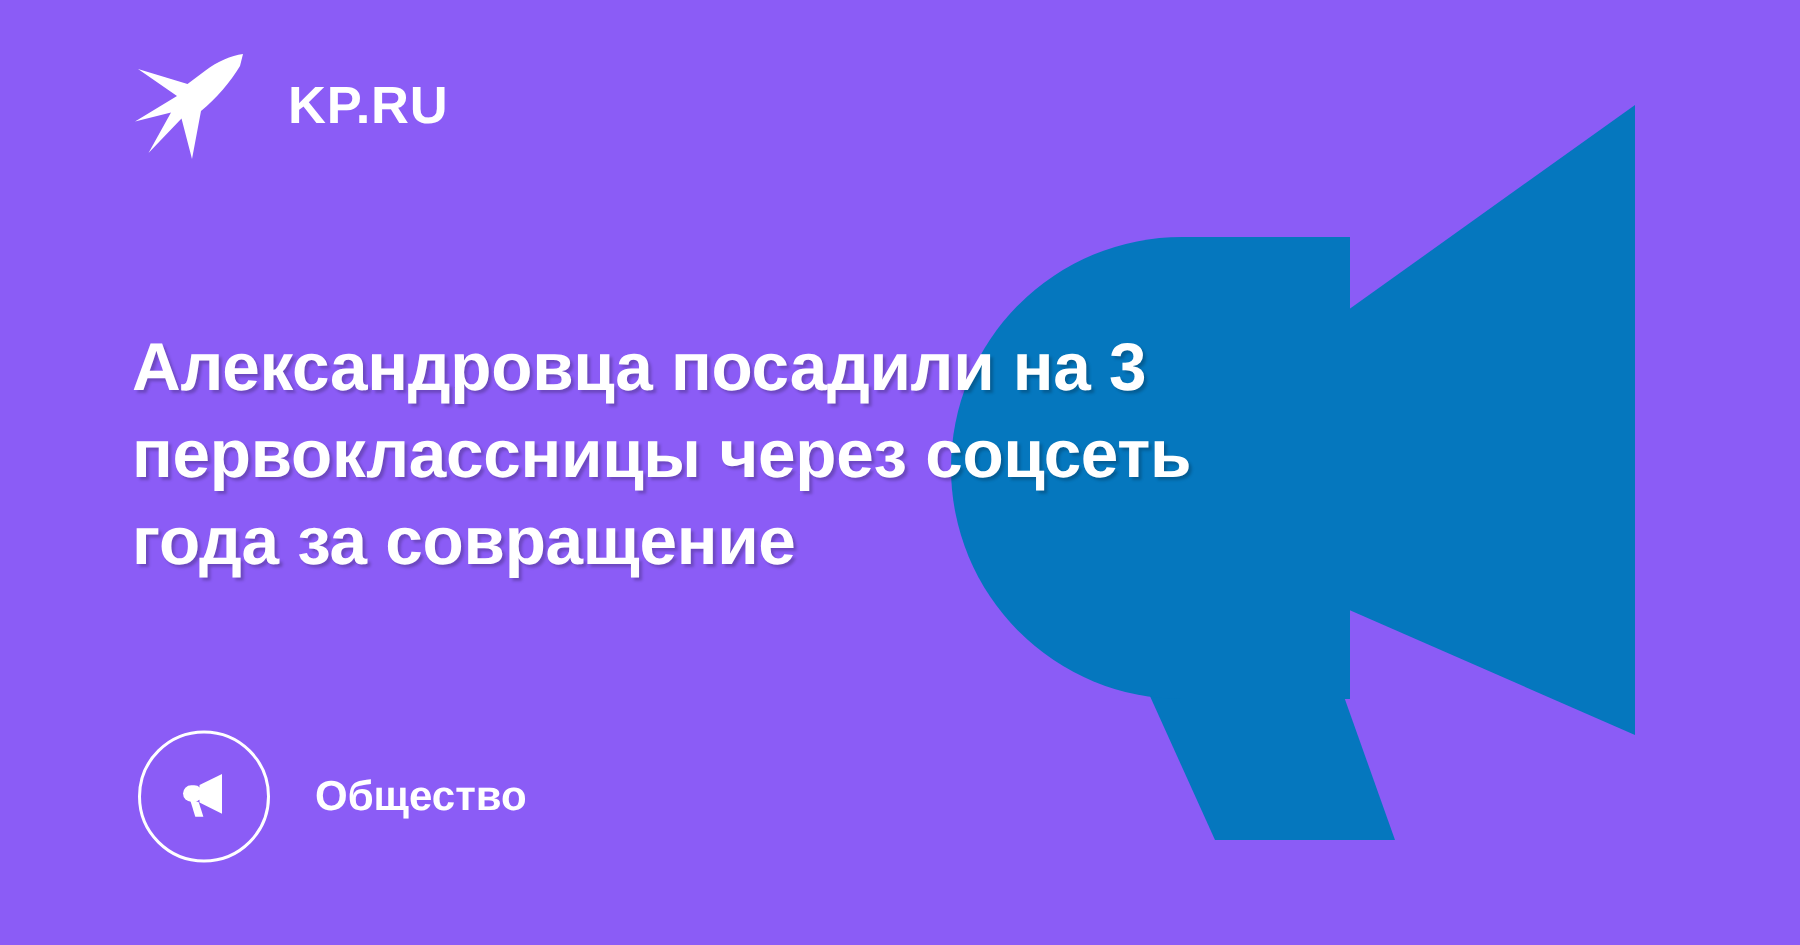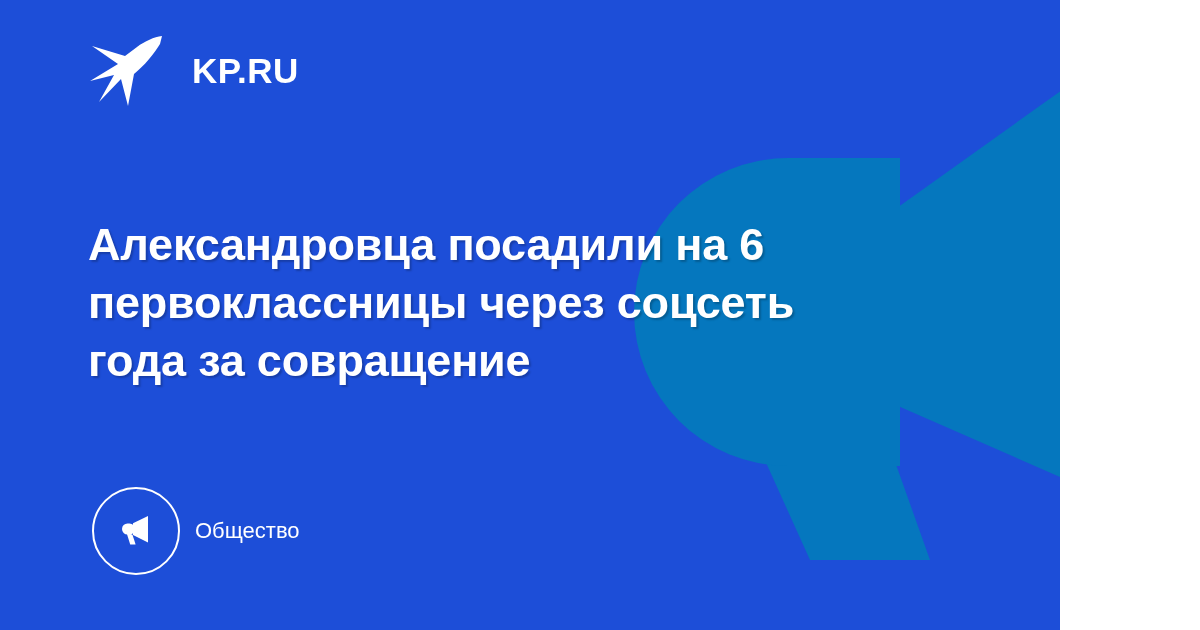--- a/index.html
+++ b/index.html
@@ -7,24 +7,24 @@
     margin: 0;
     padding: 0;
     background: #ffffff;
   }
   body {
     font-family: "Liberation Sans", "DejaVu Sans", sans-serif;
   }
 
   .card {
     position: relative;
-    width: 1060px;
+    width: 1200px;
     height: 630px;
     overflow: hidden;
-    background: #1d4ed8;
+    background: #8b5cf6;
   }
 
   
   .watermark {
     position: absolute;
     inset: 0;
     width: 1200px;
     height: 630px;
     pointer-events: none;
   }
@@ -89,24 +89,24 @@
     box-sizing: border-box;
     display: flex;
     align-items: center;
     justify-content: center;
     flex: 0 0 auto;
   }
   .rubric-badge svg {
     display: block;
   }
   .rubric-label {
-    margin-left: 15px;
+    margin-left: 30px;
     color: #ffffff;
-    font-size: 22px;
-    font-weight: normal;
+    font-size: 28px;
+    font-weight: bold;
     line-height: 1;
     white-space: nowrap;
   }
 </style>
 </head>
 <body>
 
 <div class="card">
 
   <svg class="watermark" viewBox="0 0 1200 630" preserveAspectRatio="none" aria-hidden="true">
@@ -130,21 +130,21 @@
                L 11,70
                L 33,47
                L 40,74
                L 46,42
                C 56,34 66,22 72,12 Z"></path>
     </svg>
     <span class="brand-name">KP.RU</span>
   </div>
 
   <h1 class="headline">
-    <span class="headline-line">Александровца посадили на 6</span>
+    <span class="headline-line">Александровца посадили на 3</span>
     <span class="headline-line">первоклассницы через соцсеть</span>
     <span class="headline-line">года за совращение</span>
   </h1>
 
   <div class="rubric">
     <span class="rubric-badge">
       <svg width="46" height="46" viewBox="0 0 46 46" aria-hidden="true">
 
         <path fill="#ffffff" d="M 13.5,24.5 L 19.5,26.8 L 22.6,36.5 L 17.2,36.5 Z"></path>
 

